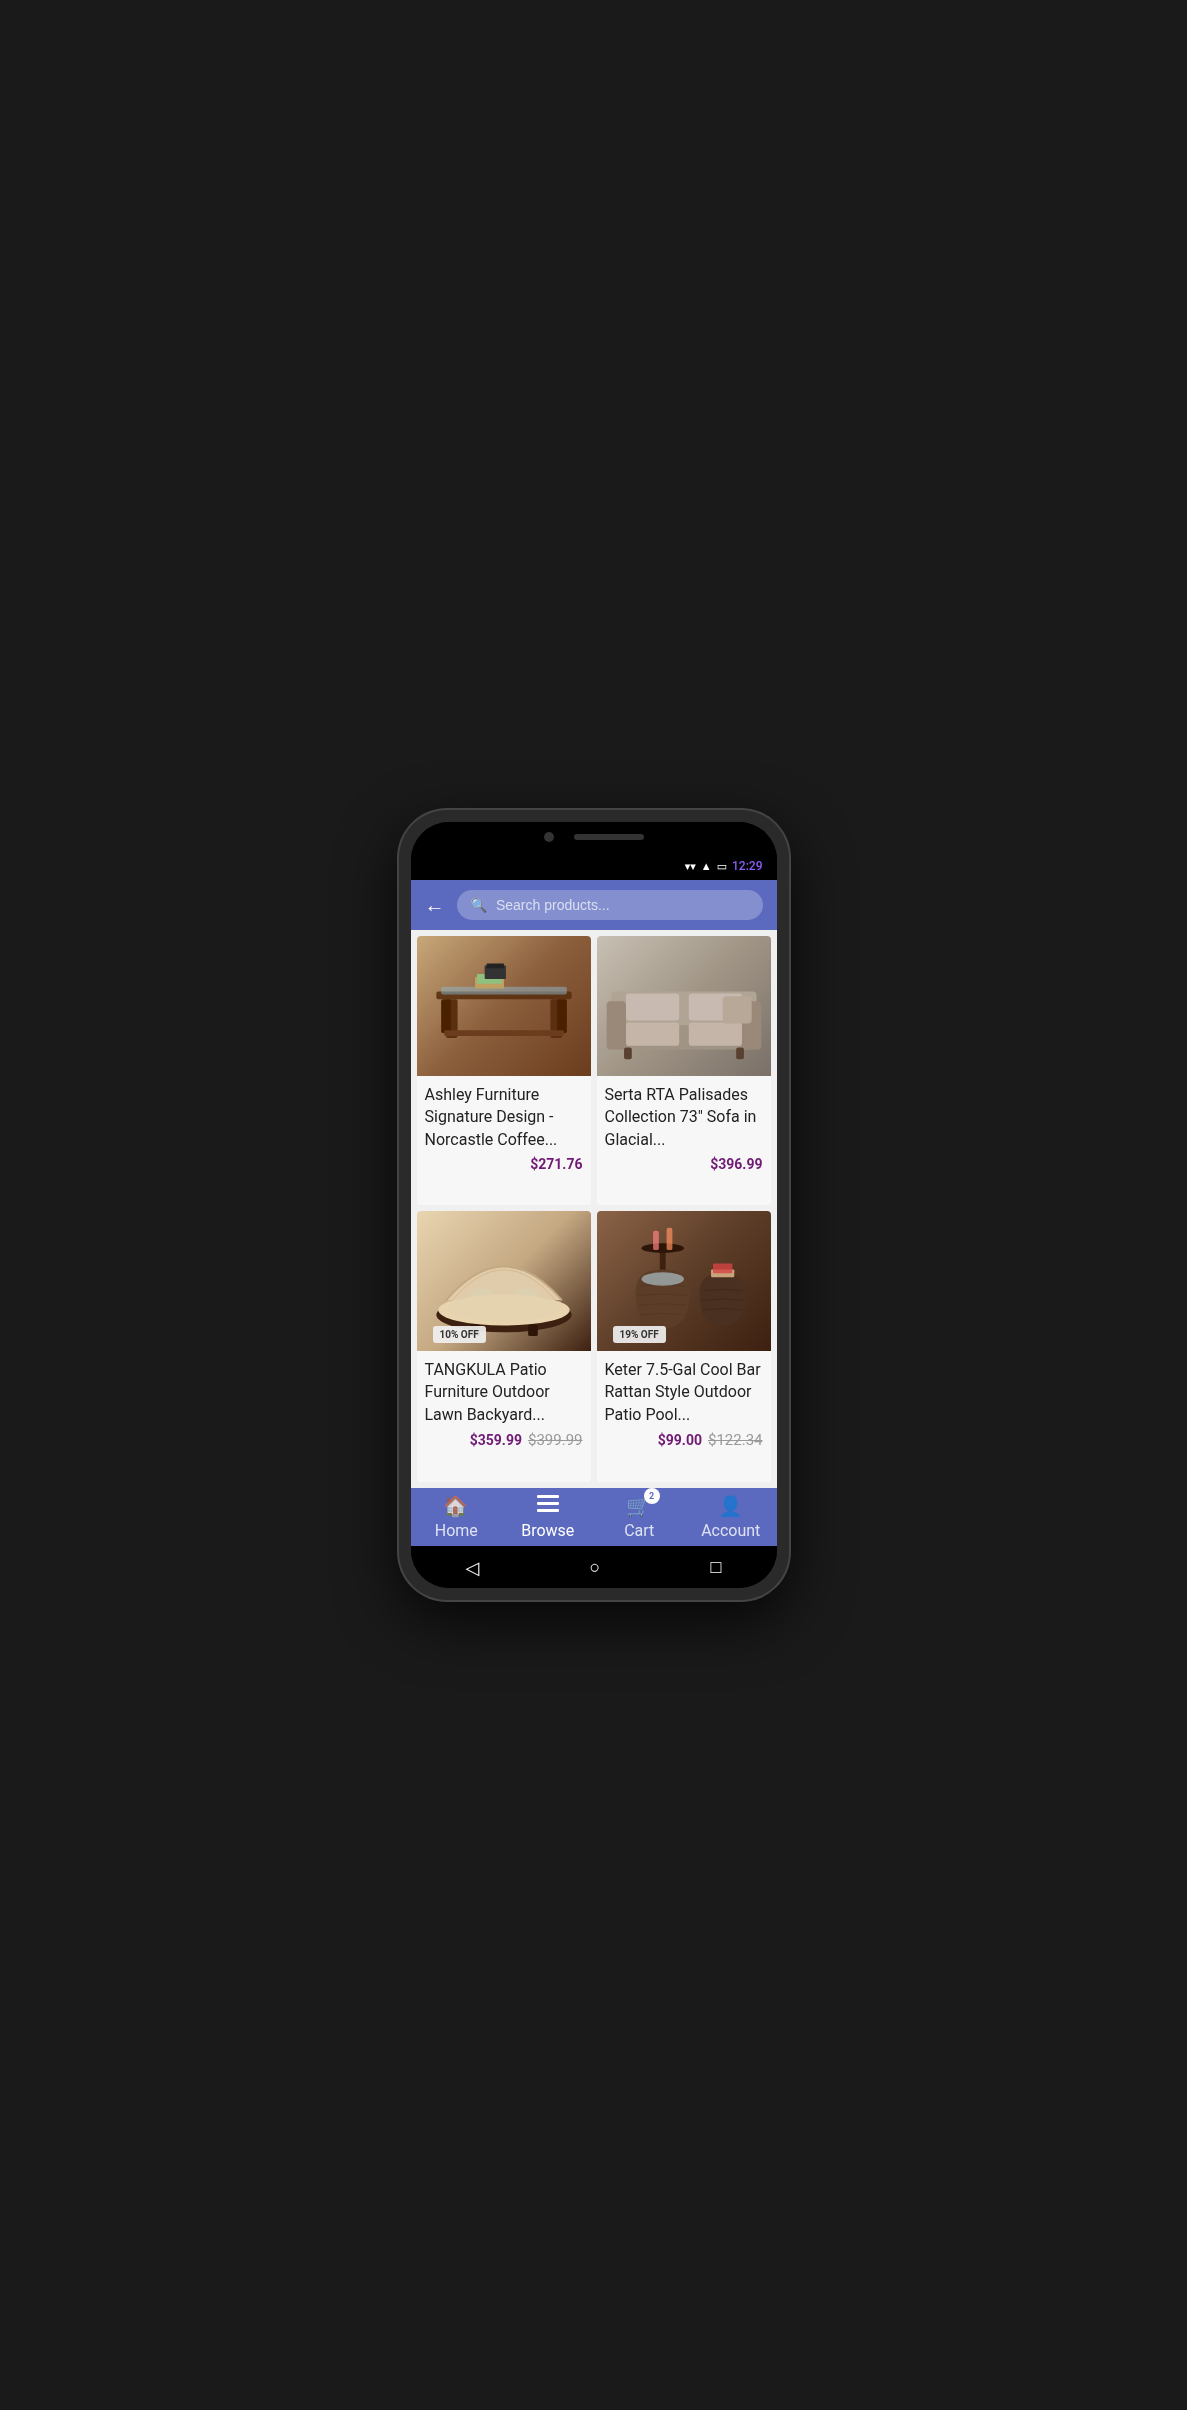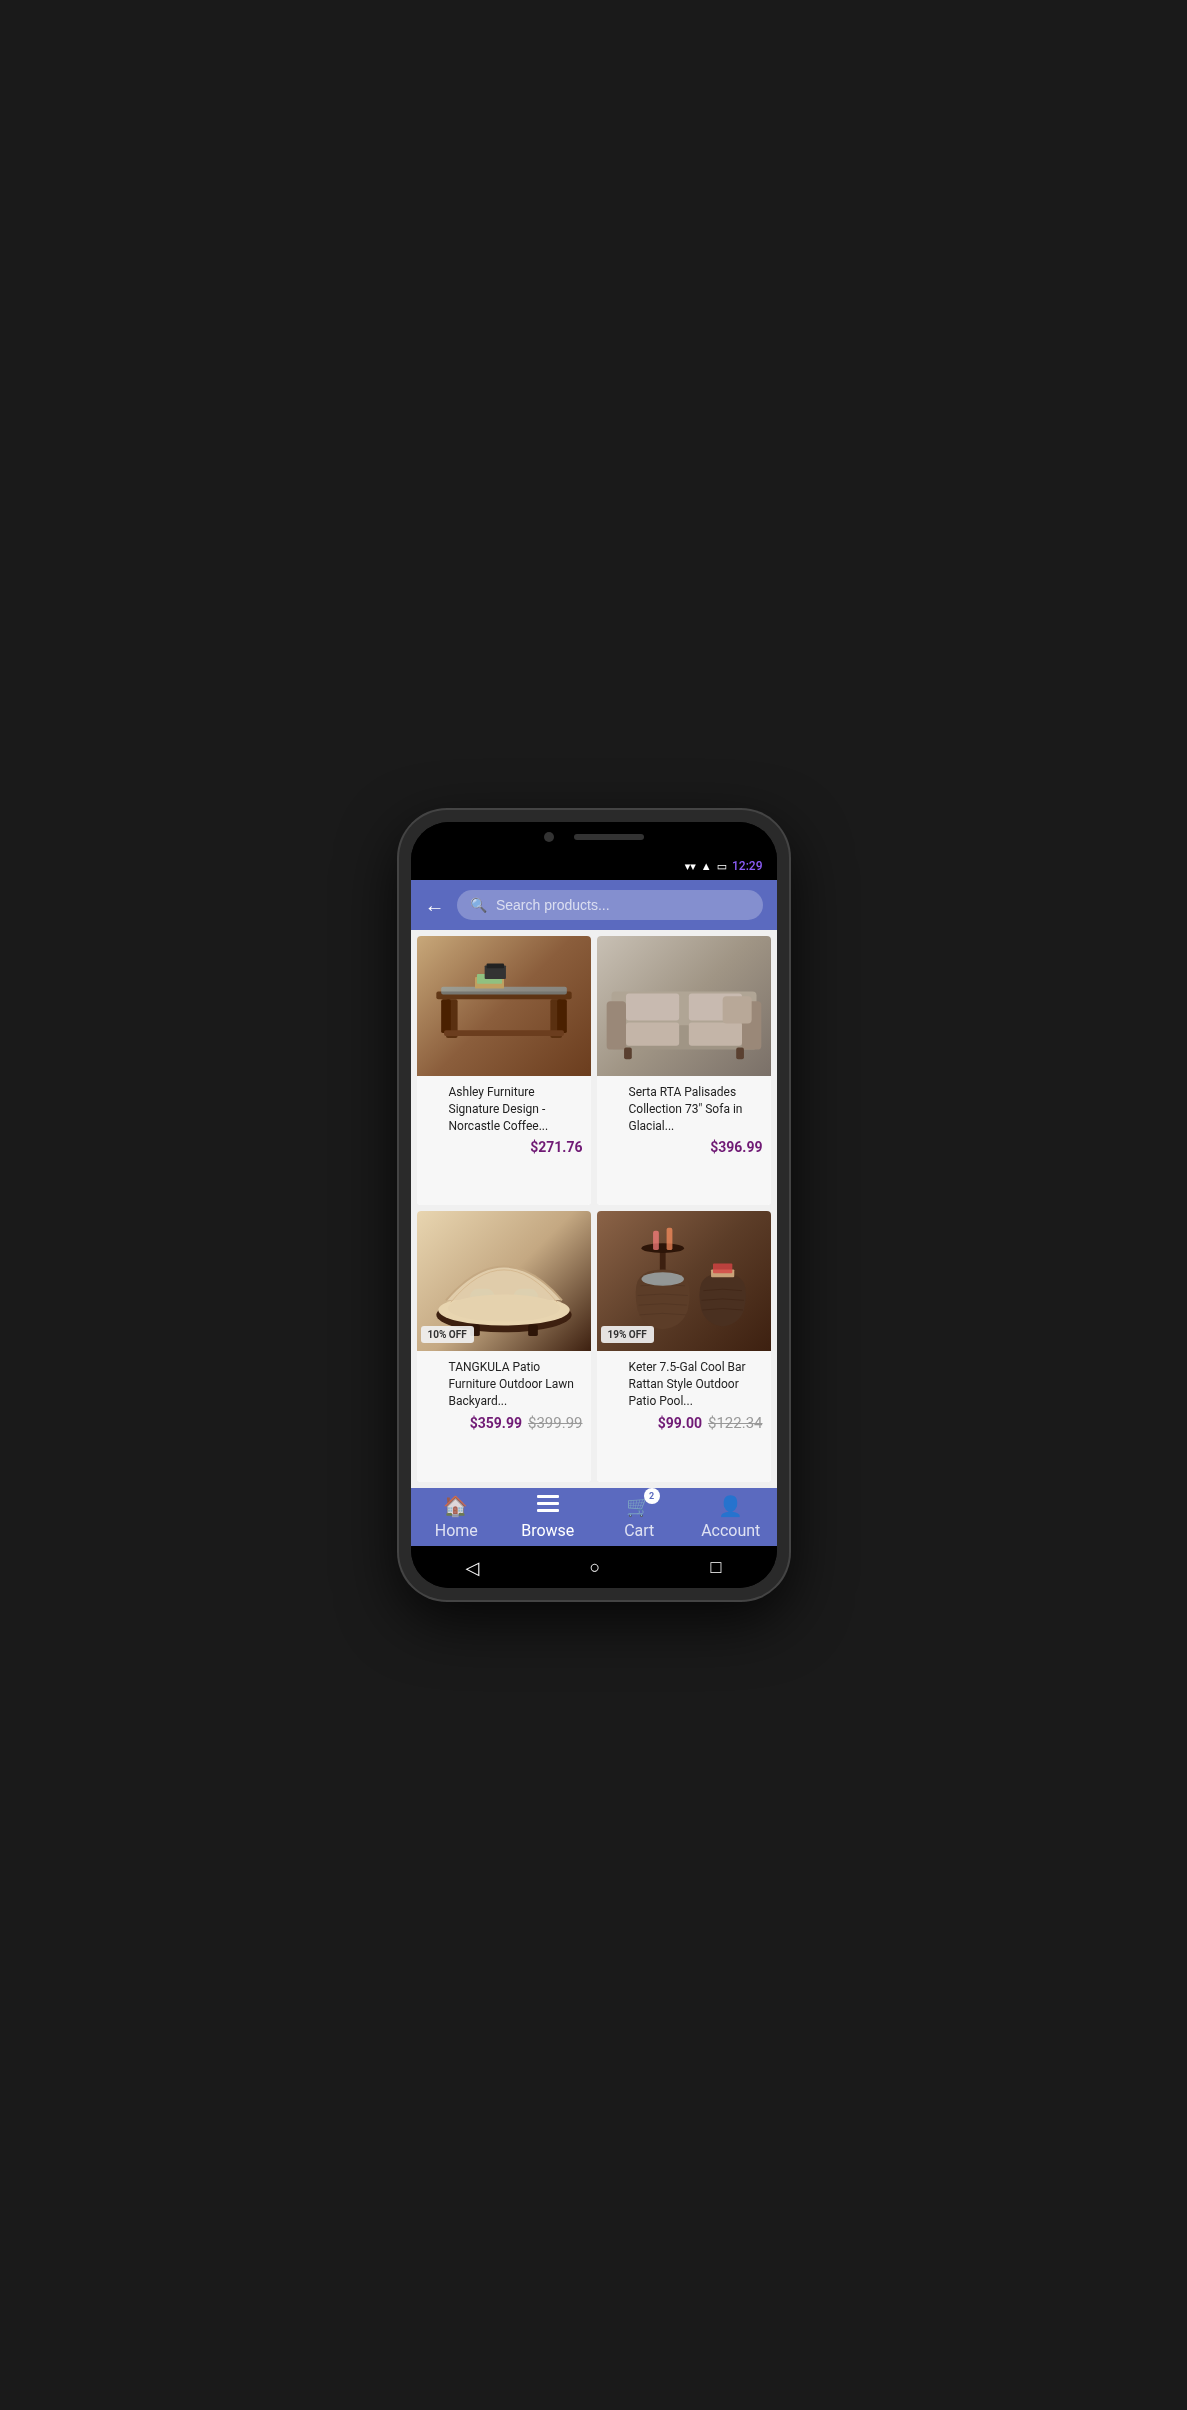--- a/index.html
+++ b/index.html
@@ -139,41 +139,40 @@
       background: linear-gradient(135deg, #e8d5b0 0%, #c4a882 50%, #3d2010 100%);
     }
     .img-cooler {
       background: linear-gradient(135deg, #8b6347 0%, #5c3d28 50%, #3d2010 100%);
       align-items: flex-end;
     }
 
     .discount-badge {
       position: absolute;
       bottom: 8px;
-      left: 4px;
+      left: 16px;
       background: rgba(240,240,240,0.92);
       color: #333;
       font-size: 10px;
       font-weight: 700;
       padding: 3px 7px;
       border-radius: 3px;
     }
 
     .product-info {
       padding: 8px 8px 10px;
       flex: 1;
       background: #f7f7f7;
     }
 
     .product-name {
-      font-size: 12px;
+      font-size: 16px;
       color: #222;
       line-height: 1.4;
       margin-bottom: 5px;
-      margin-left: 24px;
     }
 
     .product-price-row {
       display: flex;
       align-items: center;
       justify-content: flex-end;
       gap: 6px;
     }
 
     .price-current {

